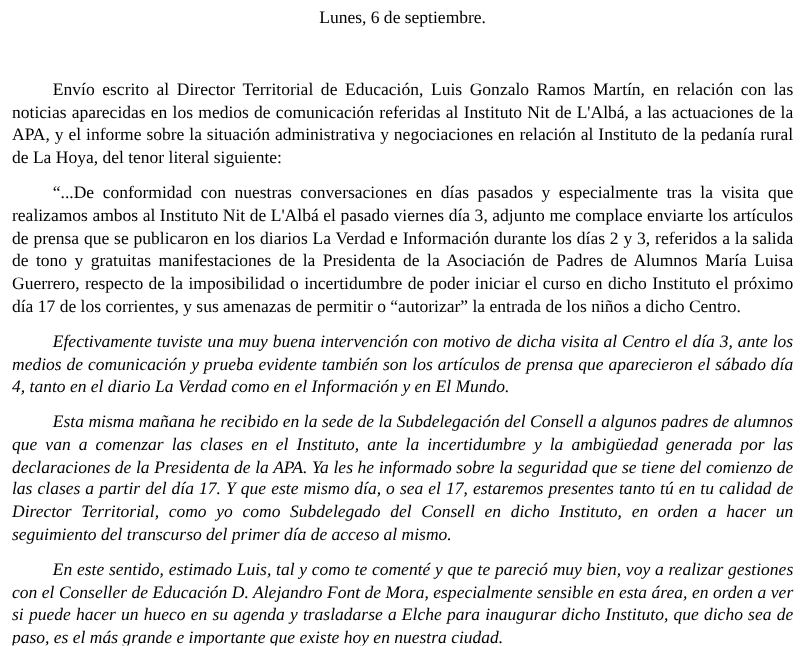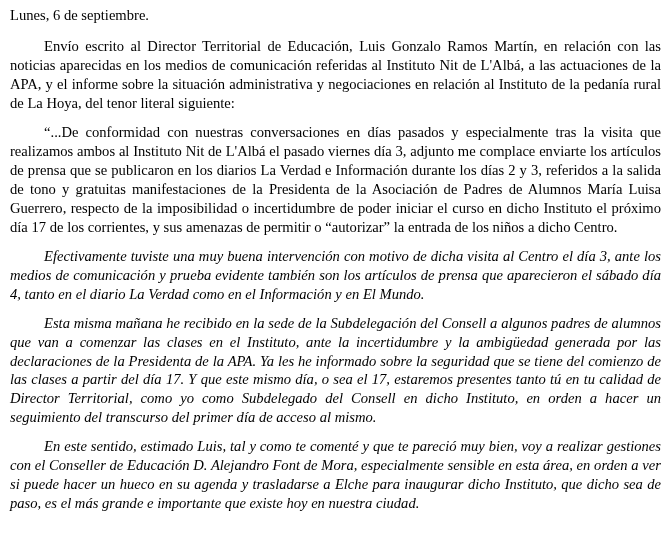--- a/index.html
+++ b/index.html
@@ -21,30 +21,31 @@
     padding: 6px 10px 0 10px;
   }
   p {
     margin: 0 0 0 0;
     font-size: 14.6px;
     line-height: 1.30;
     text-align: justify;
     text-justify: inter-word;
   }
   .date {
-    text-align: left;
+    text-align: center;
     margin-bottom: 2px;
   }
   .headline {
     font-weight: bold;
     text-align: justify;
     margin-bottom: 2px;
   }
   .body-para {
     text-indent: 34px;
+    margin-top: 29px;
   }
   .quote {
     text-indent: 34px;
   }
   .quote-cont {
     font-style: italic;
     text-indent: 34px;
   }
   .spacer {
     height: 10px;

